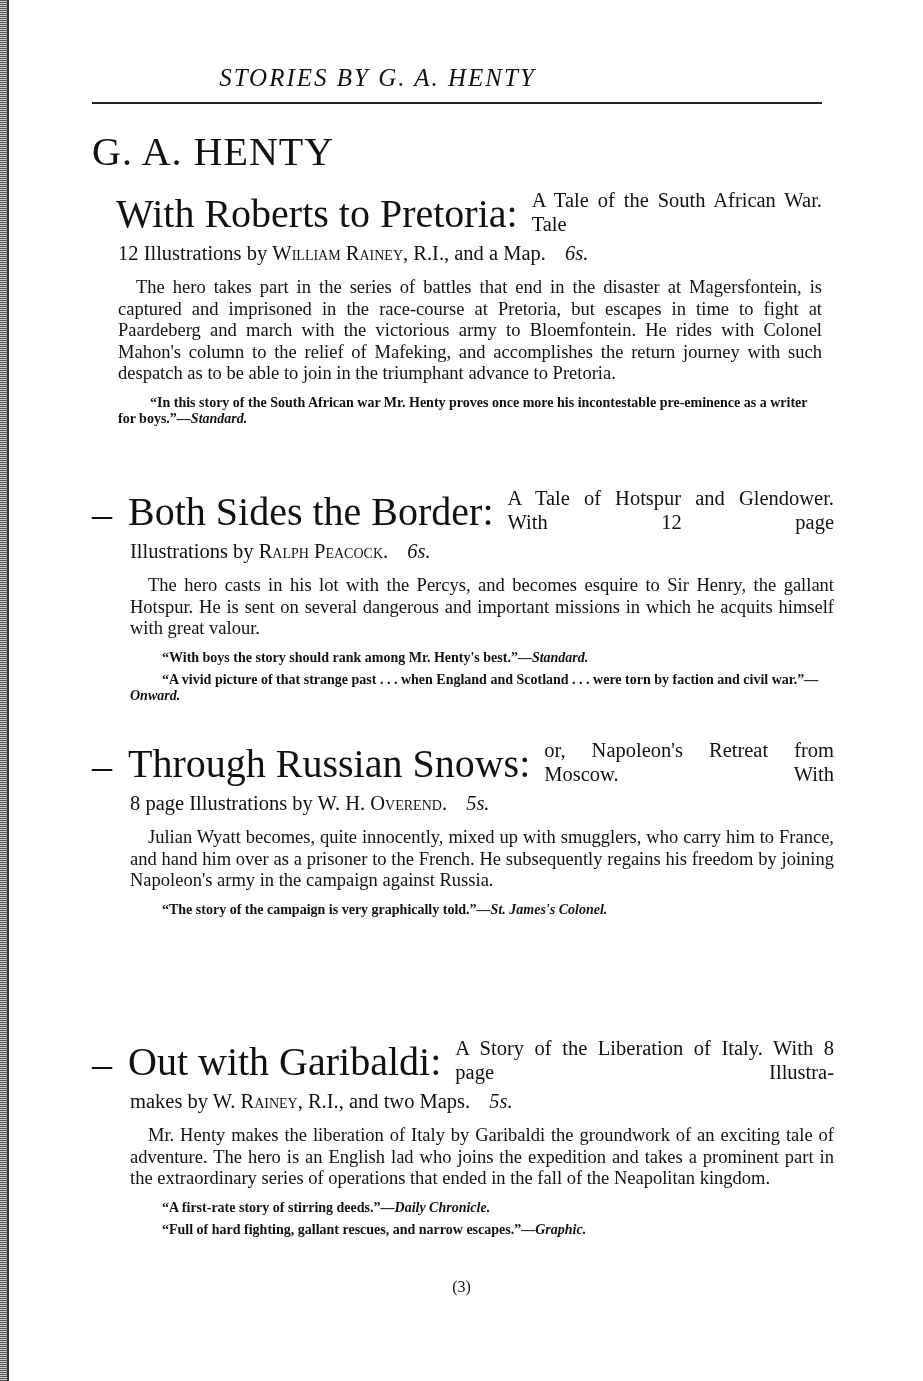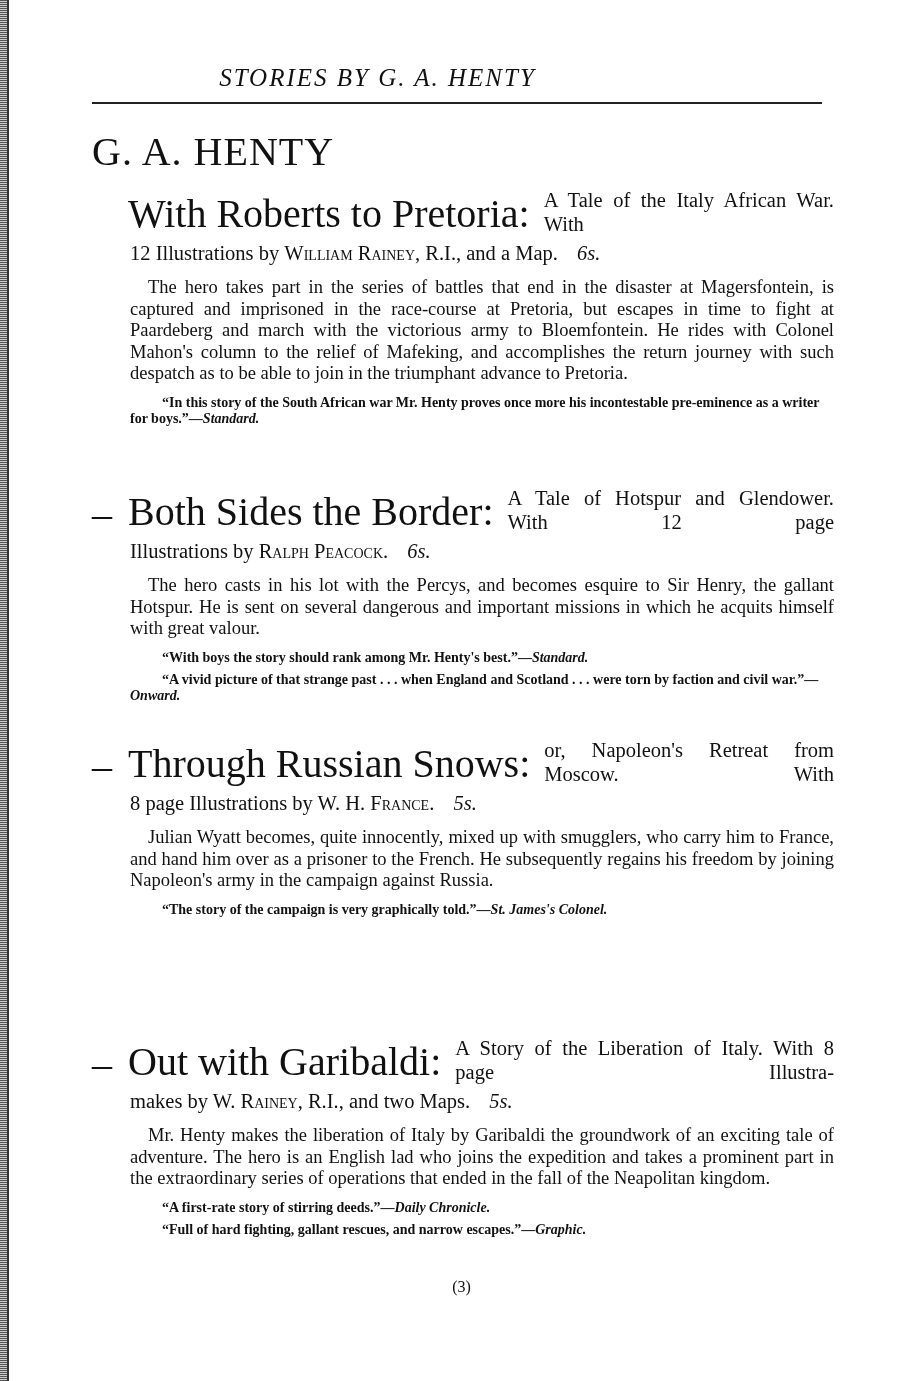--- a/index.html
+++ b/index.html
@@ -30,25 +30,25 @@
 </head>
 <body>
 
 <div class="binding"></div>
 <div class="binding2"></div>
 
 <div class="running">STORIES BY G. A. HENTY</div>
 <div class="rule"></div>
 <div class="author">G. A. HENTY</div>
 
-<div class="entry" style="top:188px; left:92px;">
+<div class="entry" style="top:188px; left:80px;">
   <div class="head">
     <span class="dash"></span>
     <span class="title">With Roberts to Pretoria:</span>
-    <span class="subtitle">A Tale of the Italy African War. With</span>
+    <span class="subtitle">A Tale of the South African War. Tale</span>
   </div>
   <div class="cont">
     <span>12 Illustrations by</span>
     <span class="sc">William Rainey</span><span>, R.I., and a Map.</span>
     <span class="price">6s.</span>
   </div>
   <div class="desc">The hero takes part in the series of battles that end in the disaster at Magersfontein, is captured and imprisoned in the race-course at Pretoria, but escapes in time to fight at Paardeberg and march with the victorious army to Bloemfontein.  He rides with Colonel Mahon's column to the relief of Mafeking, and accomplishes the return journey with such despatch as to be able to join in the triumphant advance to Pretoria.</div>
   <div class="rev wrap"><span class="q">“In this story of the South African war Mr. Henty proves once more his incontestable pre-eminence as a writer for boys.”—</span><span class="src">Standard.</span></div>
 </div>
 
@@ -69,21 +69,21 @@
 </div>
 
 <div class="entry" style="top:738px; left:92px;">
   <div class="head">
     <span class="dash">–</span>
     <span class="title">Through Russian Snows:</span>
     <span class="subtitle">or, Napoleon's Retreat from Moscow. With</span>
   </div>
   <div class="cont">
     <span>8 page Illustrations by W. H.</span>
-    <span class="sc">France</span><span>.</span>
+    <span class="sc">Overend</span><span>.</span>
     <span class="price">5s.</span>
   </div>
   <div class="desc">Julian Wyatt becomes, quite innocently, mixed up with smugglers, who carry him to France, and hand him over as a prisoner to the French. He subsequently regains his freedom by joining Napoleon's army in the campaign against Russia.</div>
   <div class="rev"><span class="q">“The story of the campaign is very graphically told.”—</span><span class="src">St. James's Colonel.</span></div>
 </div>
 
 <div class="entry" style="top:1036px; left:92px;">
   <div class="head">
     <span class="dash">–</span>
     <span class="title">Out with Garibaldi:</span>

